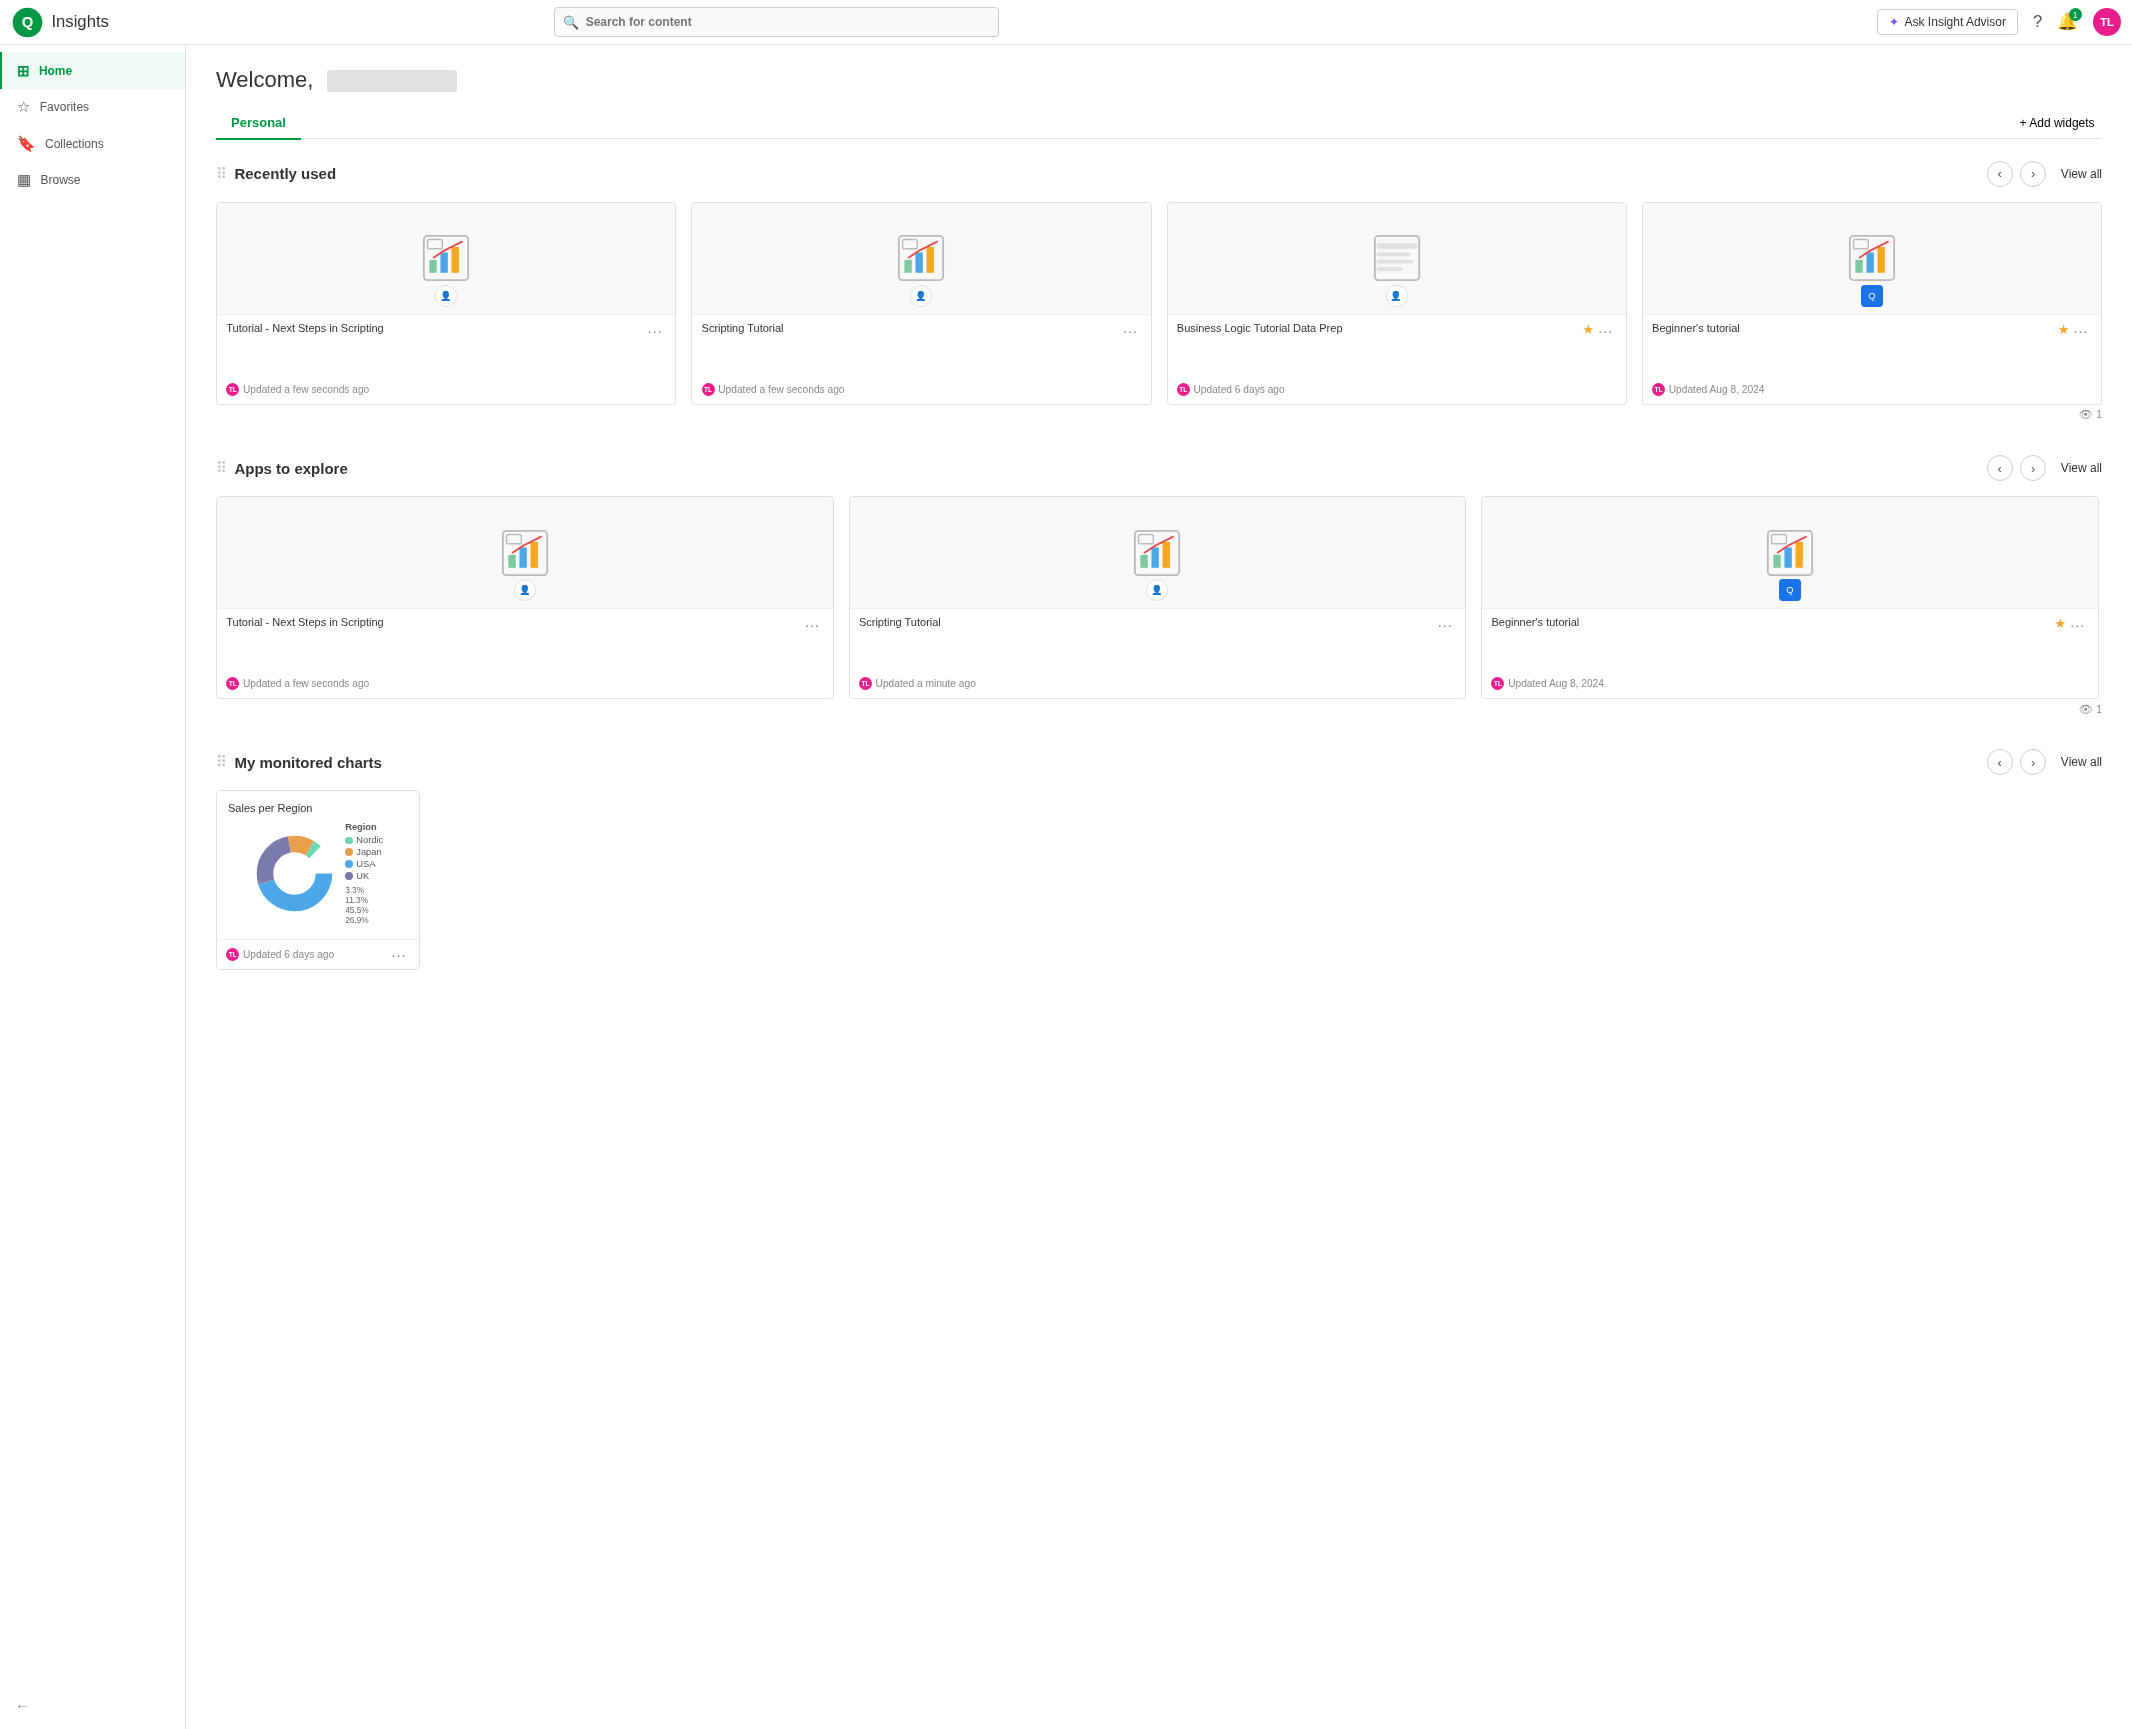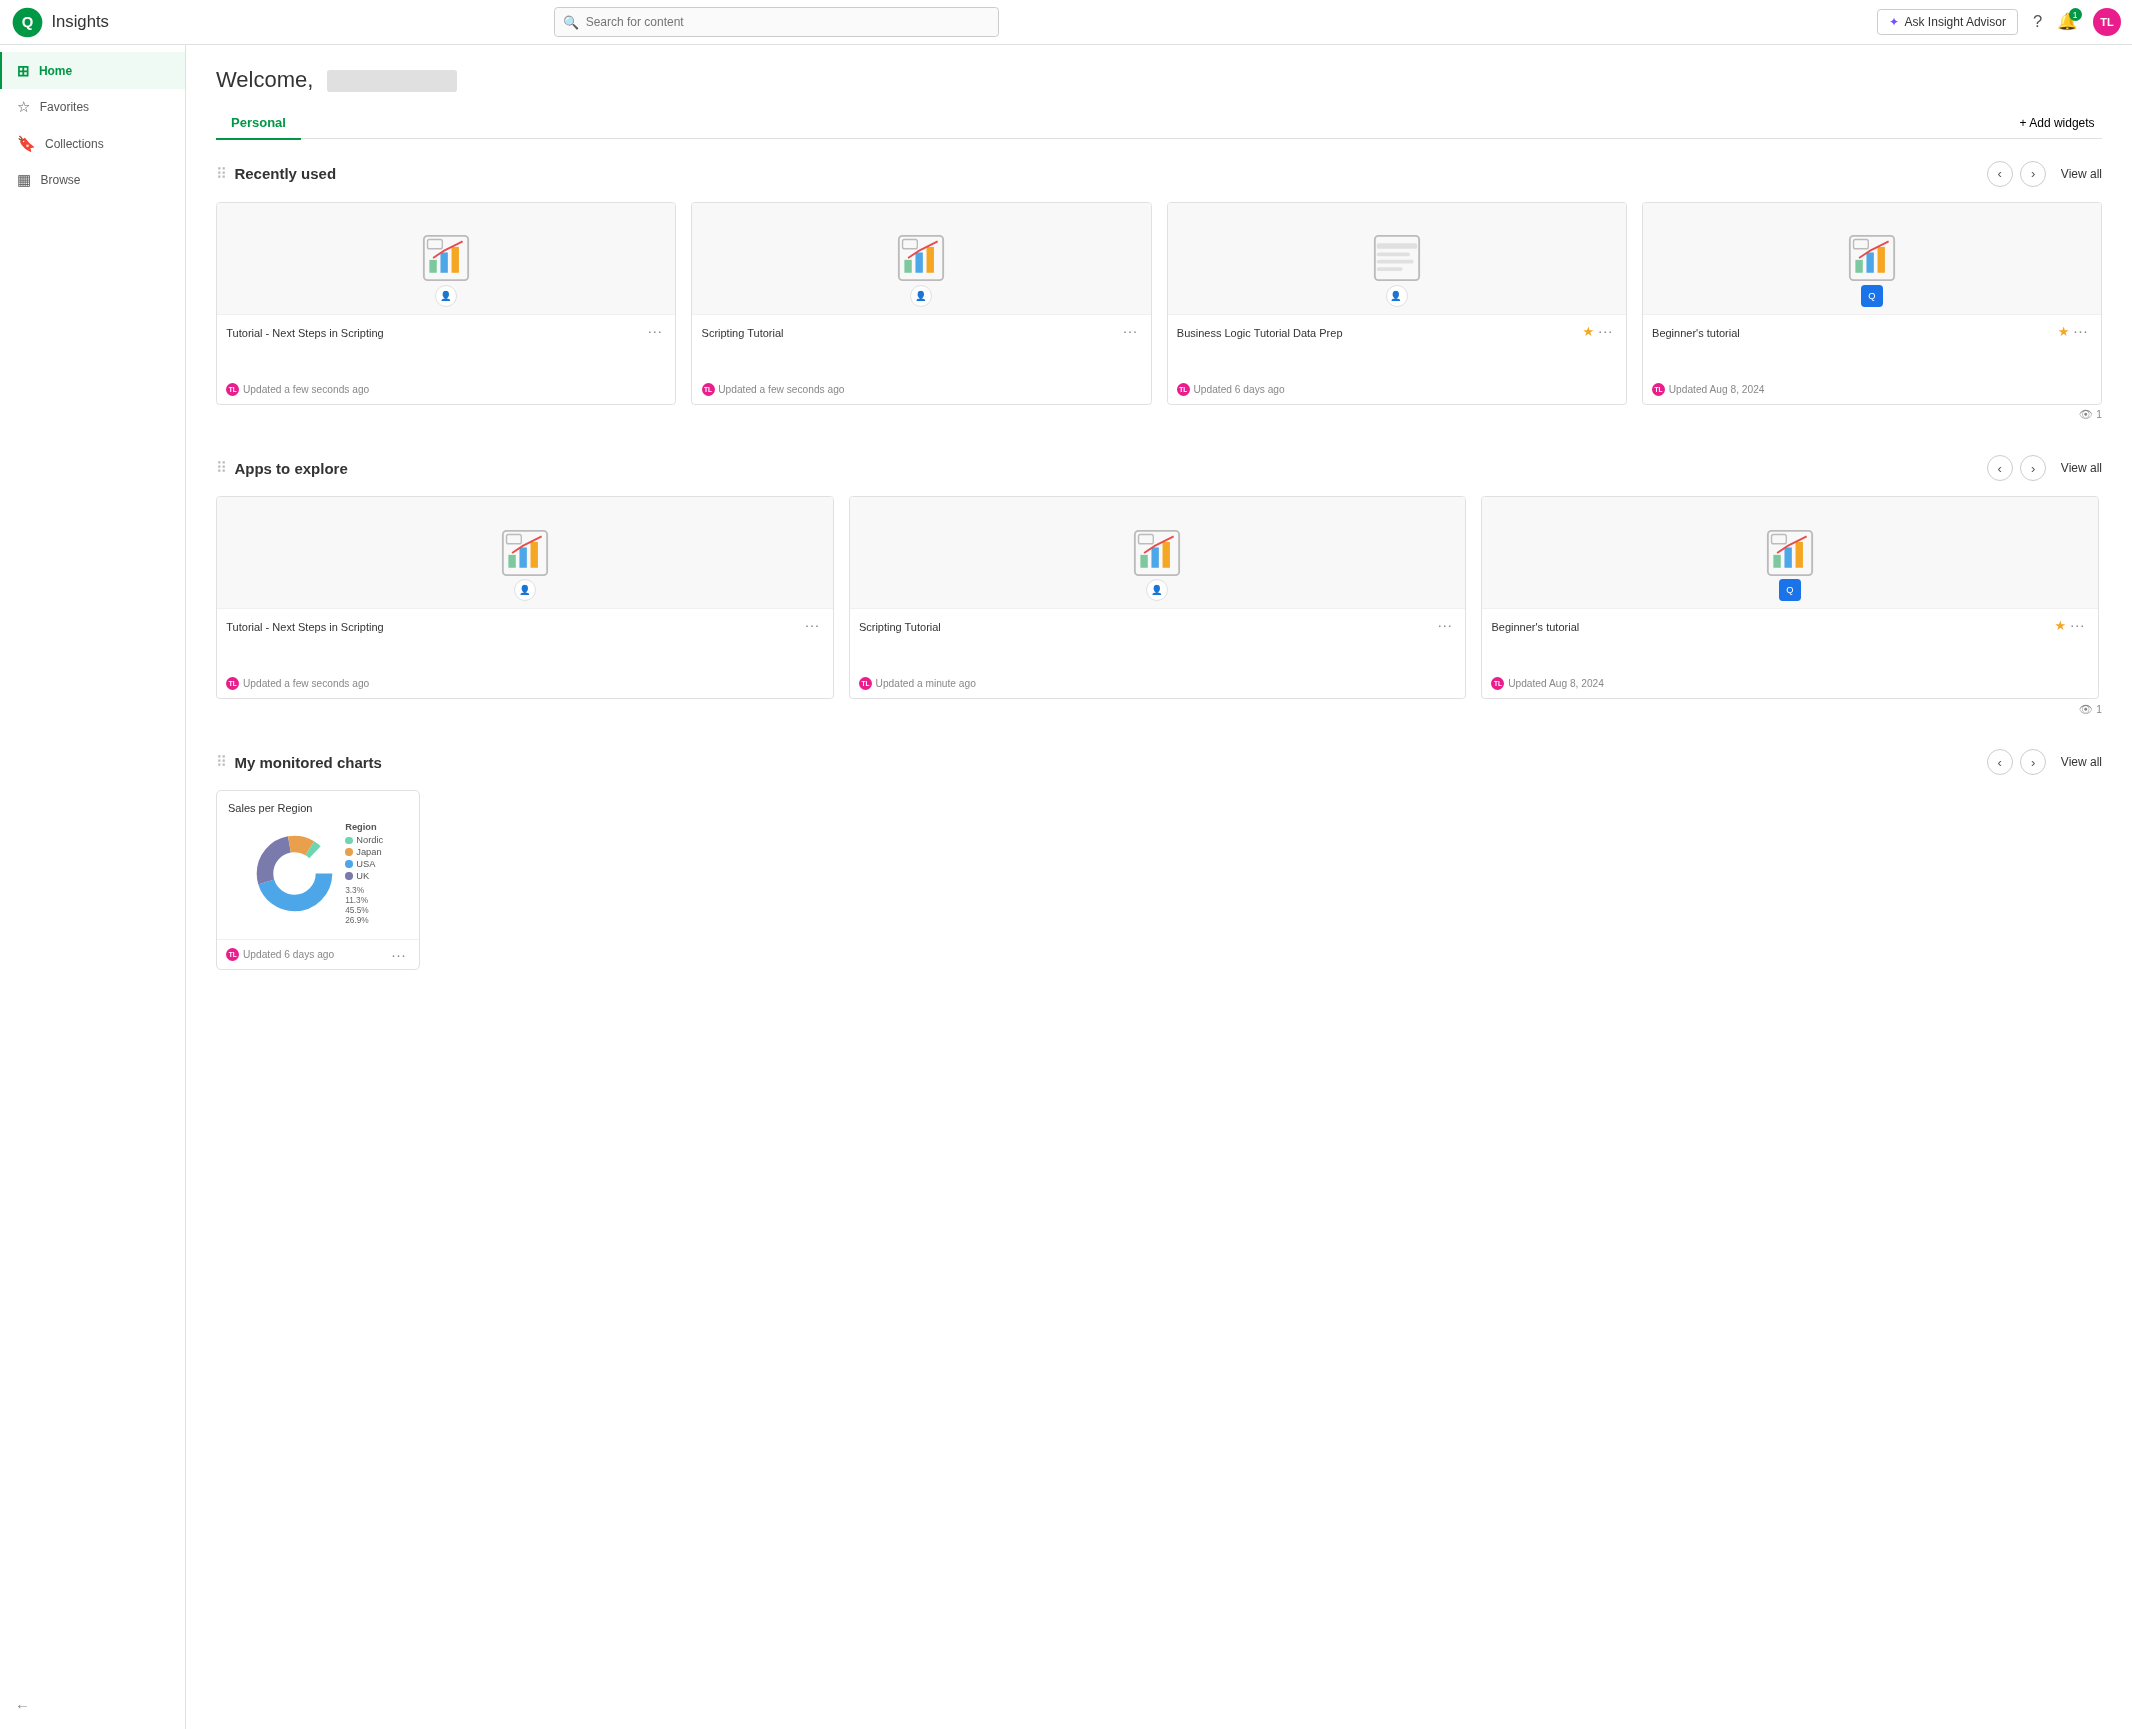--- a/index.html
+++ b/index.html
@@ -12,21 +12,21 @@
     }
     .topnav-logo { display: flex; align-items: center; gap: 7.4px; }
     .topnav-logo svg { width: 33px; height: 33px; }
     .topnav-app-title { font-size: 16.7px; font-weight: 400; color: #333; }
     .topnav-search {
       flex: 1; max-width: 445px; margin: 0 auto;
       display: flex; align-items: center; border: 0.9px solid #ccc; border-radius: 3.7px;
       padding: 0 9.3px; height: 30px; background: #fafafa; gap: 5.6px;
     }
     .topnav-search input {
-      border: none; background: transparent; outline: none; font-size: 12px; width: 100%; color: #6d28d9;
+      border: none; background: transparent; outline: none; font-size: 12px; width: 100%; color: #6d28d9; font-weight: bold;
     }
     .topnav-right { display: flex; align-items: center; gap: 15px; margin-left: auto; }
     .ask-advisor-btn {
       display: flex; align-items: center; gap: 5.6px; border: 0.9px solid #ccc; border-radius: 3.7px;
       padding: 4.6px 11px; cursor: pointer; font-size: 12px; background: #fff; color: #333;
     }
     .icon-btn { background: none; border: none; cursor: pointer; color: #555; font-size: 16.7px; position: relative; }
     .notif-badge {
       position: absolute; top: -3.7px; right: -3.7px; background: #009845; color: #fff;
       font-size: 8.3px; width: 13px; height: 13px; border-radius: 50%;
@@ -104,21 +104,21 @@
       position: relative;
     }
     .card-thumb svg { width: 48px; height: 48px; }
     .card-footer { padding: 7.4px 9.3px; border-top: 0.9px solid #f0f0f0; }
     .card-title { font-size: 11px; font-weight: 500; color: #333; white-space: nowrap; overflow: hidden; text-overflow: ellipsis; flex: 1; }
     .card-subtitle { font-size: 10.2px; color: #888; display: flex; align-items: center; gap: 3.7px; margin-top: 44px; }
     .card-avatar-sm {
       width: 13px; height: 13px; border-radius: 50%; background: #e91e8c;
       display: flex; align-items: center; justify-content: center; color: #fff; font-size: 6.5px; font-weight: 600;
     }
-    .card-bottom-row { display: flex; align-items: flex-end; justify-content: space-between; }
+    .card-bottom-row { display: flex; align-items: flex-start; justify-content: space-between; }
     .star-icon { color: #f5a623; font-size: 13px; cursor: pointer; }
     .dots-btn { background: none; border: none; cursor: pointer; color: #888; font-size: 15px; padding: 0 3.7px; }
 
     
     .owner-badge {
       position: absolute; bottom: 7.4px; left: 50%; transform: translateX(-50%);
       background: #fff; border: 0.9px solid #e0e0e0; border-radius: 50%; width: 22px; height: 22px;
       display: flex; align-items: center; justify-content: center; font-size: 10.2px; color: #888;
     }
     .owner-badge-blue {

